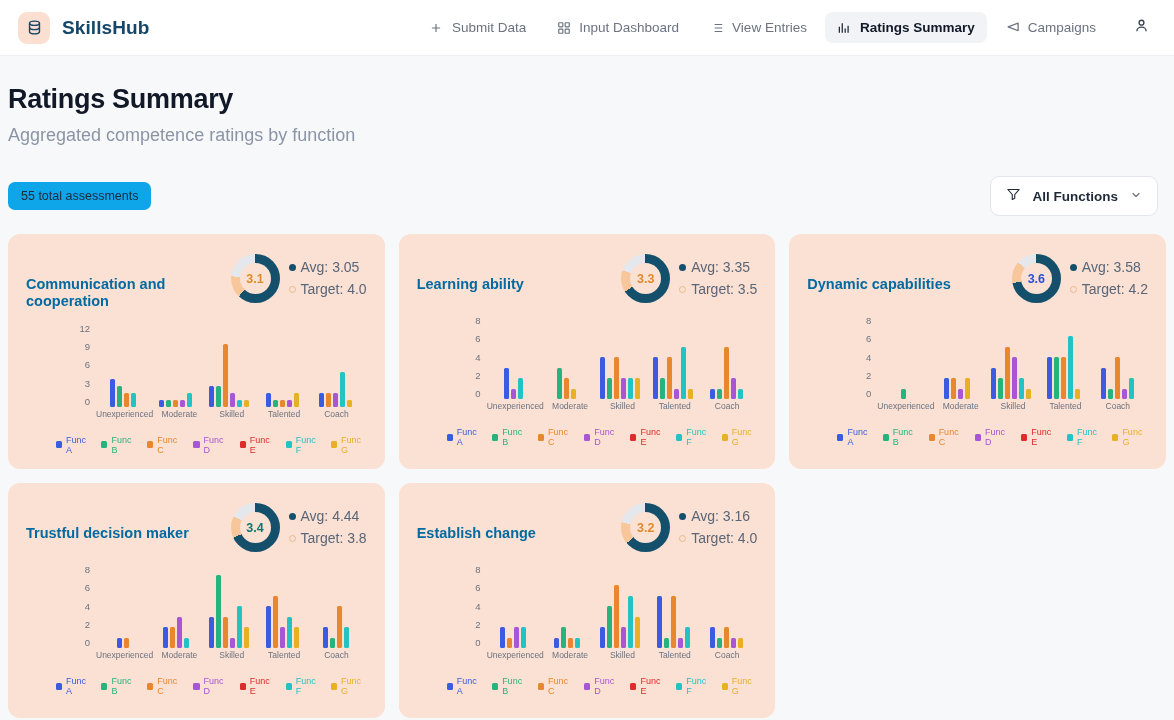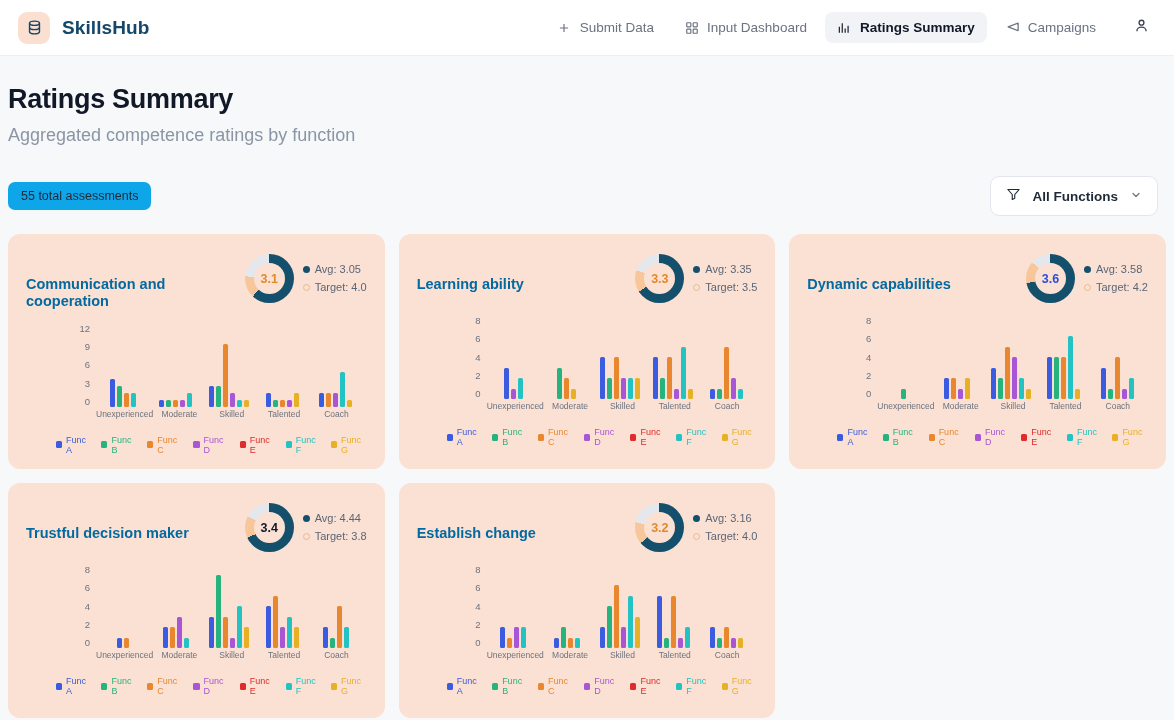--- a/index.html
+++ b/index.html
@@ -80,21 +80,21 @@
   .card-title {
     font-size: 14.5px; font-weight: bold; color: #0369a1;
     margin-top: 26px; line-height:1.2; max-width: 200px;
   }
   .gauge-wrap { margin-left:auto; display:flex; align-items:center; gap:9px; padding-top:4px;}
   .gauge { position: relative; width: 49px; height: 49px; }
   .gauge-val {
     position:absolute; inset:0; display:flex; align-items:center; justify-content:center;
     font-size: 12.5px; font-weight: bold;
   }
-  .gauge-stats { font-size: 11px; line-height: 1.55; }
+  .gauge-stats { font-size: 14px; line-height: 1.55; }
   .gauge-stats .row { display:flex; align-items:center; gap:5px; color:#5A6577; white-space:nowrap;}
   .dot-f { width:7px; height:7px; border-radius:50%; background:#14506B; display:inline-block;}
   .dot-o { width:7px; height:7px; border-radius:50%; border:1.4px solid #E8B98D; display:inline-block;}
 
   
   .chart { position: relative; height: 100px; margin: 12px 0 0 2px; }
   .yaxis {
     position:absolute; left:0; top:0; width: 62px; height: 84px;
     display:flex; flex-direction:column; justify-content:space-between;
     align-items:flex-end; font-size: 9.5px; color:#6B7280;
@@ -148,20 +148,28 @@
         <svg width="14" height="14" viewBox="0 0 24 24" fill="none" stroke="currentColor" stroke-width="2">
           <rect x="3" y="3" width="7" height="7" rx="1"></rect>
             <rect x="14" y="3" width="7" height="7" rx="1"></rect>
           <rect x="3" y="14" width="7" height="7" rx="1"></rect>
             <rect x="14" y="14" width="7" height="7" rx="1"></rect>
         </svg>
       </span>
       <span>Input Dashboard</span>
     </div>
 
+    <div class="nav-item">
+      <span class="nav-icon">
+        <svg width="14" height="14" viewBox="0 0 24 24" fill="none" stroke="currentColor" stroke-width="2">
+          <path d="M8 6h13M8 12h13M8 18h13M3 6h.01M3 12h.01M3 18h.01"></path>
+        </svg>
+      </span>
+      <span>View Entries</span>
+    </div>
 
     <div class="nav-item active">
       <span class="nav-icon">
         <svg width="14" height="14" viewBox="0 0 24 24" fill="none" stroke="currentColor" stroke-width="2">
           <path d="M4 20V10M9 20V4M14 20v-7M19 20V8"></path>
         </svg>
       </span>
       <span>Ratings Summary</span>
     </div>
 
@@ -516,21 +524,21 @@
           </div>
         </div>
       </div>
       <div class="card">
         <div class="card-head">
           <div class="card-title">Trustful decision maker</div>
           <div class="gauge-wrap">
             <div class="gauge">
               <div style="position:absolute;inset:0;border-radius:50%;background:conic-gradient(#14506B 0deg 244.8deg,#F7C79B 244.8deg 296.8deg,#E4E7EB 296.8deg 360deg);"></div>
               <div style="position:absolute;inset:9px;border-radius:50%;background:#FBE1D3;"></div>
-              <div class="gauge-val" style="color: #0f172a;">3.4</div>
+              <div class="gauge-val" style="color: #0f766e;">3.4</div>
             </div>
             <div class="gauge-stats">
               <div class="row">
                 <span class="dot-f"></span>
                 <span>Avg: 4.44</span>
               </div>
               <div class="row">
                 <span class="dot-o"></span>
                 <span>Target: 3.8</span>
               </div>

